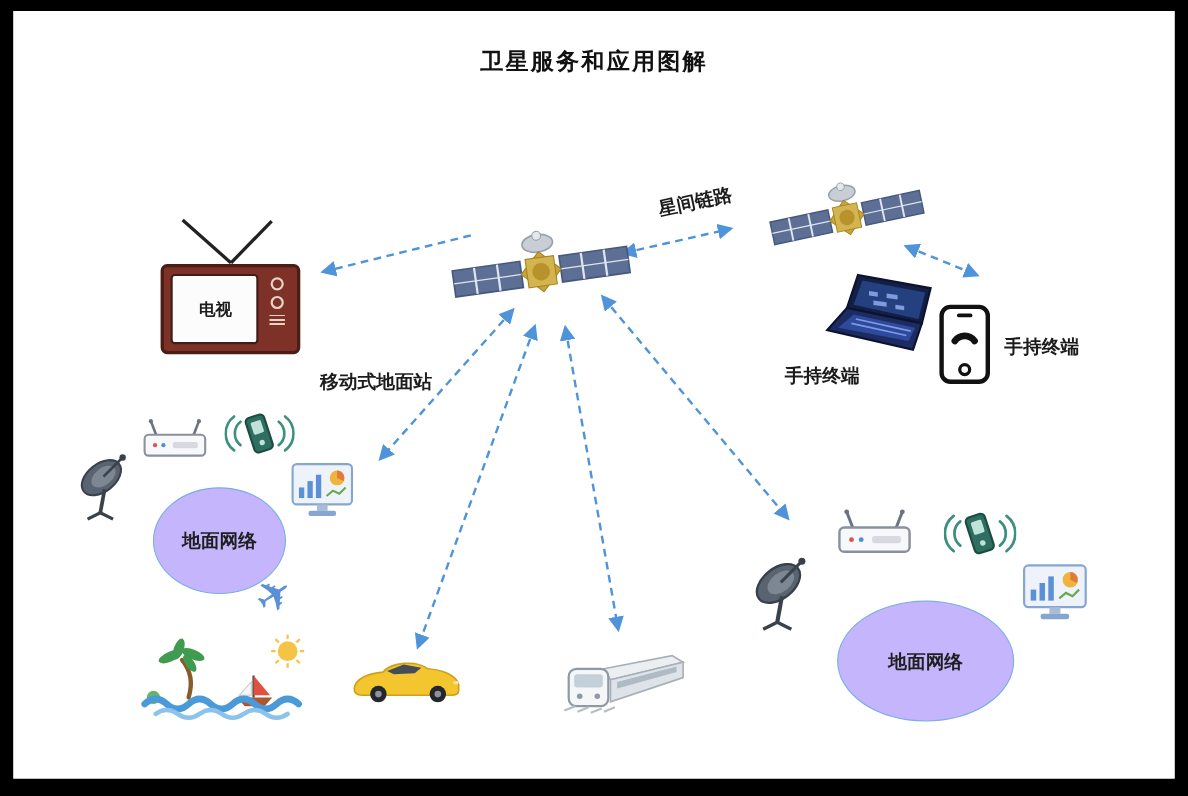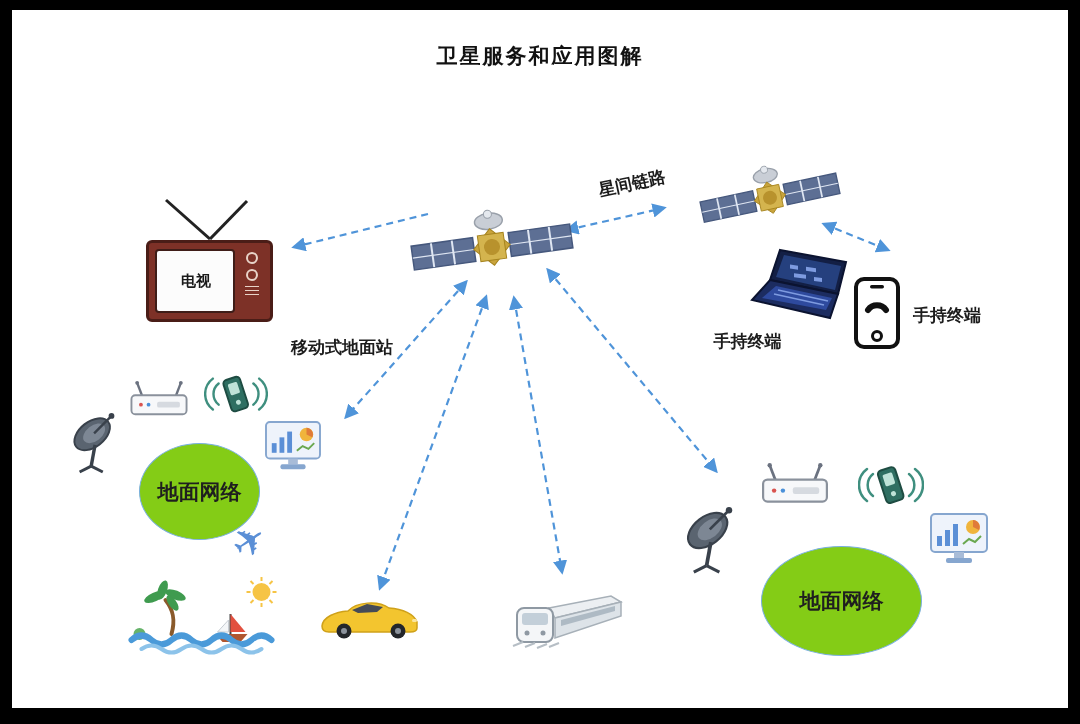--- a/index.html
+++ b/index.html
@@ -24,24 +24,24 @@
   }
   .label{
     position:absolute;font-size:17px;font-weight:600;color:var(--label-color);
     text-align:center;white-space:nowrap;
   }
   .link-label{transform:rotate(-12deg);}
   #arrows{position:absolute;left:0;top:0;z-index:1;}
   #arrows line{stroke:var(--arrow-color);stroke-width:2.2;stroke-dasharray:7 5;fill:none;}
   #arrowhead path{fill:var(--arrow-color);}
   .network{
-    position:absolute;z-index:2;background:#84cc16;
+    position:absolute;z-index:2;background:#c4b5fd;
     border:1.5px solid var(--ellipse-border);border-radius:50%;
     display:flex;align-items:center;justify-content:center;
-    font-size:21px;font-weight:600;color:#1f1f1f;text-align:center;
+    font-size:17px;font-weight:600;color:#1f1f1f;text-align:center;
   }
   .icon{position:absolute;z-index:3;}
   .icon svg{display:block;width:100%;height:100%;}
   
   .tv{position:absolute;z-index:3;width:130px;}
   .tv-antenna{display:block;width:130px;height:44px;}
   .tv-body{
     width:127px;height:82px;box-sizing:border-box;
     background:#7d3127;border:3px solid #4a1d17;border-radius:6px;
     display:flex;gap:5px;padding:6px;

